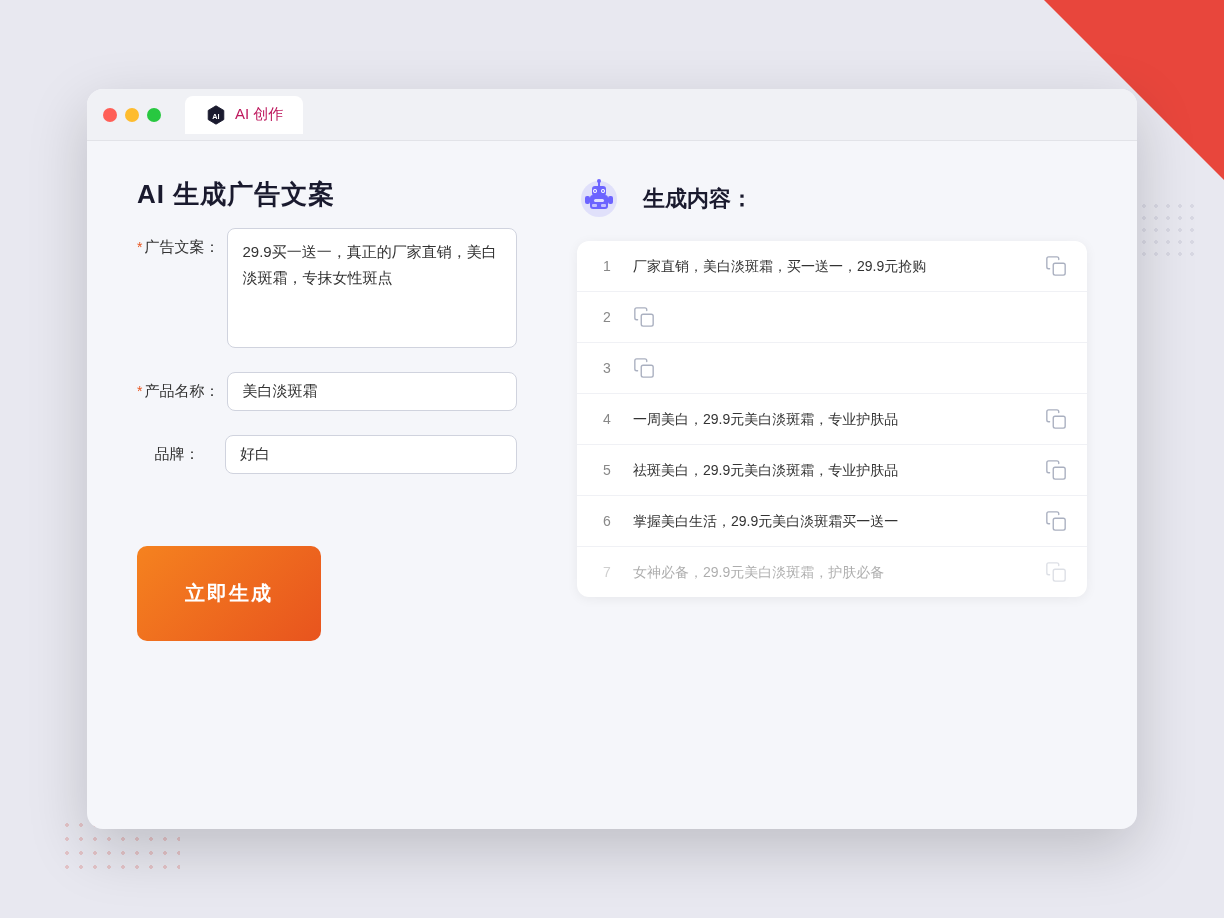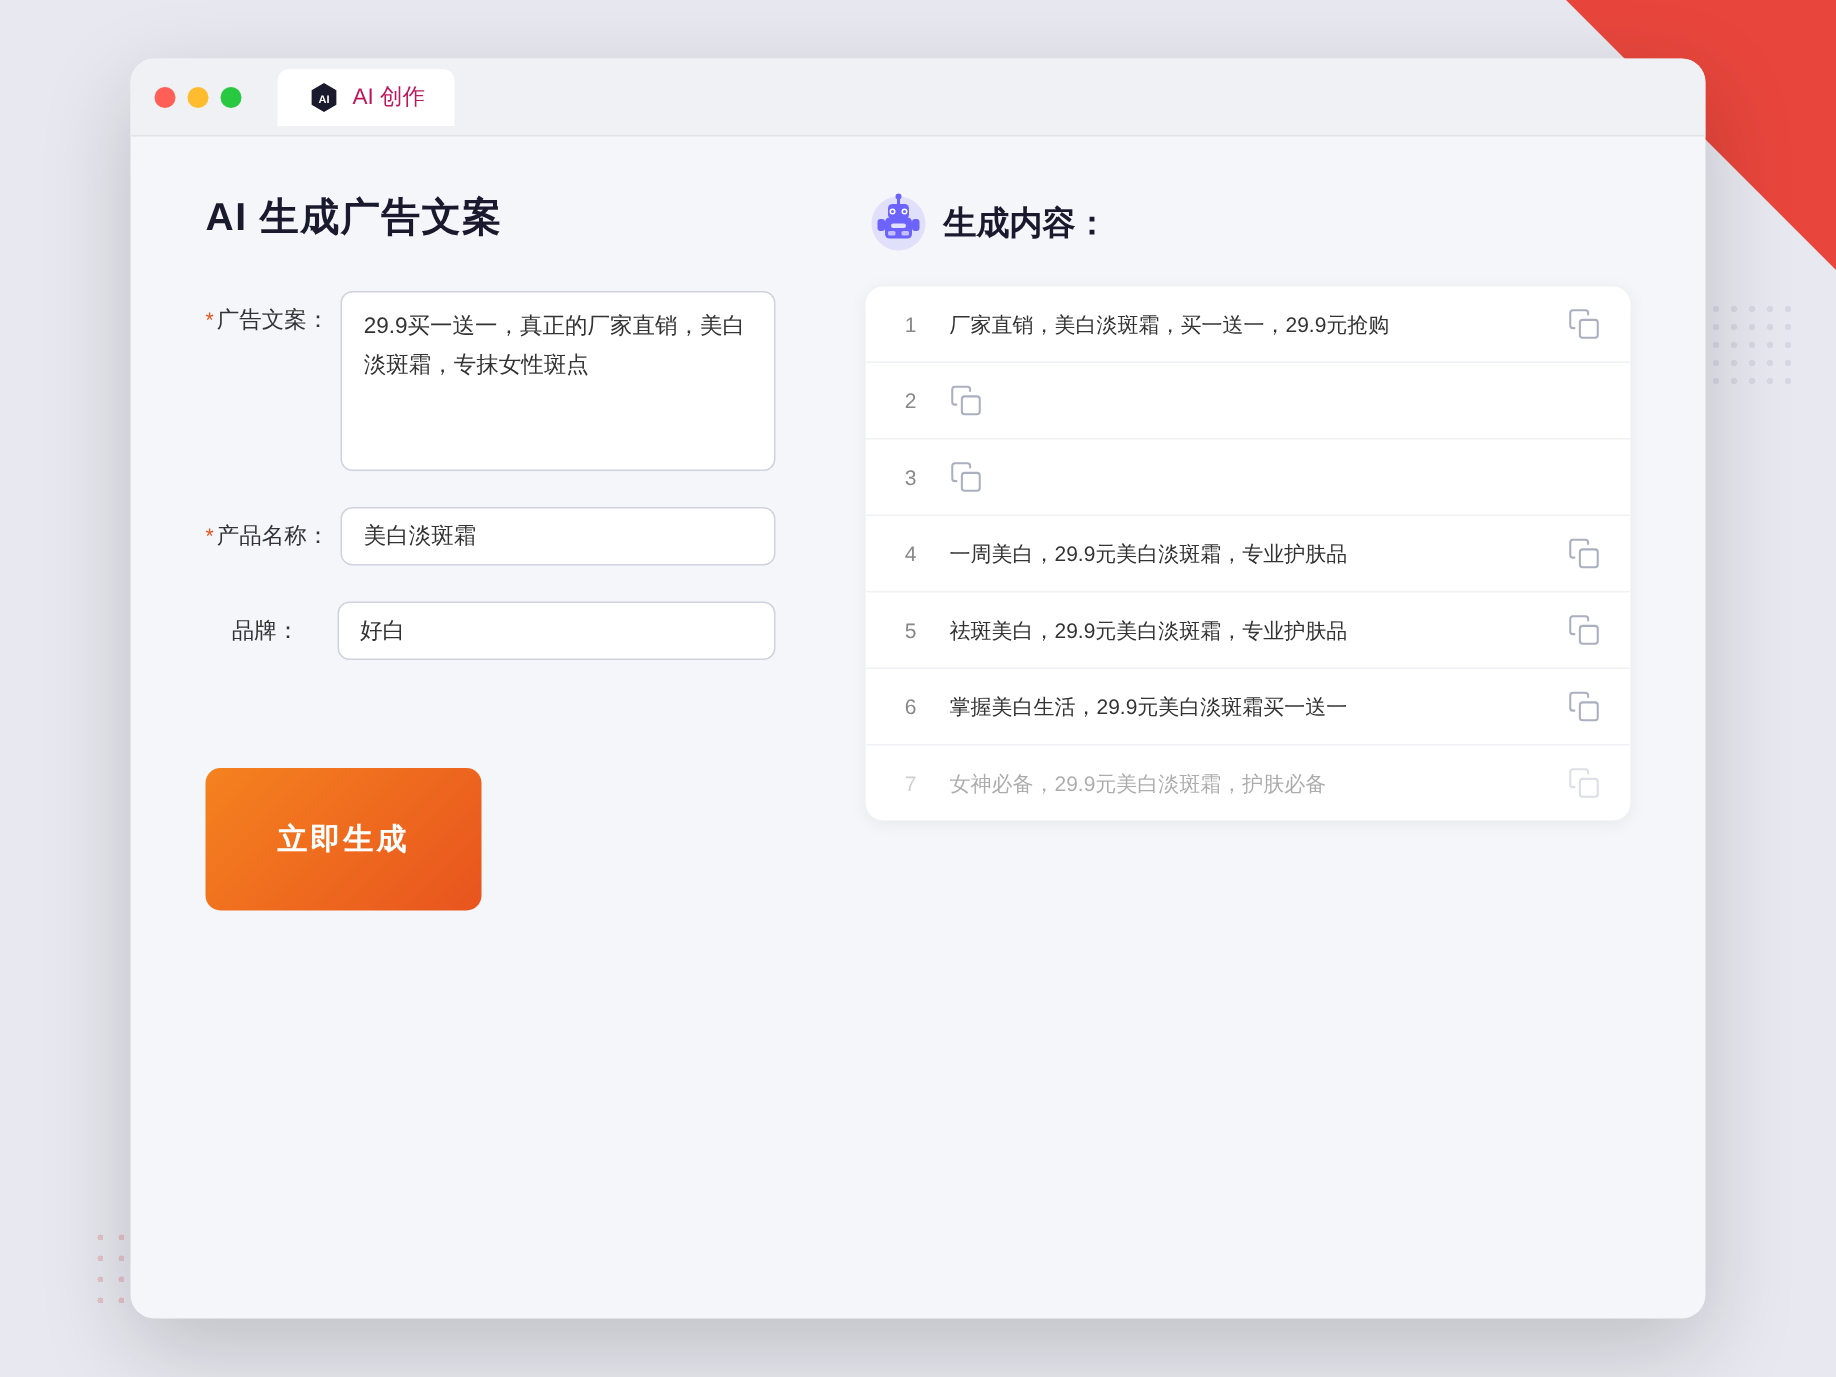--- a/index.html
+++ b/index.html
@@ -44,21 +44,21 @@
       width: 80px;
       height: 60px;
       background-image: radial-gradient(circle, #c0c0d0 2px, transparent 2px);
       background-size: 12px 12px;
       opacity: 0.4;
     }
 
     
     .browser-window {
       width: 1050px;
-      height: 840px;
+      height: 740px;
       background: #f5f6fa;
       border-radius: 16px;
       box-shadow: 0 20px 60px rgba(0,0,0,0.18);
       overflow: hidden;
       display: flex;
       flex-direction: column;
       position: relative;
     }
 
     
@@ -115,21 +115,21 @@
 
     
     .left-panel {
       width: 380px;
       flex-shrink: 0;
     }
     .page-title {
       font-size: 26px;
       font-weight: 700;
       color: #1a1a2e;
-      margin-bottom: 32px;
+      margin-bottom: 16px;
       letter-spacing: 1px;
     }
 
     .form-group {
       display: flex;
       align-items: flex-start;
       margin-bottom: 24px;
       gap: 8px;
     }
     .form-label {
@@ -178,21 +178,21 @@
 
     
     .right-panel {
       flex: 1;
       display: flex;
       flex-direction: column;
     }
     .right-header {
       display: flex;
       align-items: center;
-      gap: 8px;
+      gap: 22px;
       margin-bottom: 20px;
     }
     .robot-icon {
       width: 44px;
       height: 44px;
     }
     .right-title {
       font-size: 22px;
       font-weight: 600;
       color: #1a1a2e;

